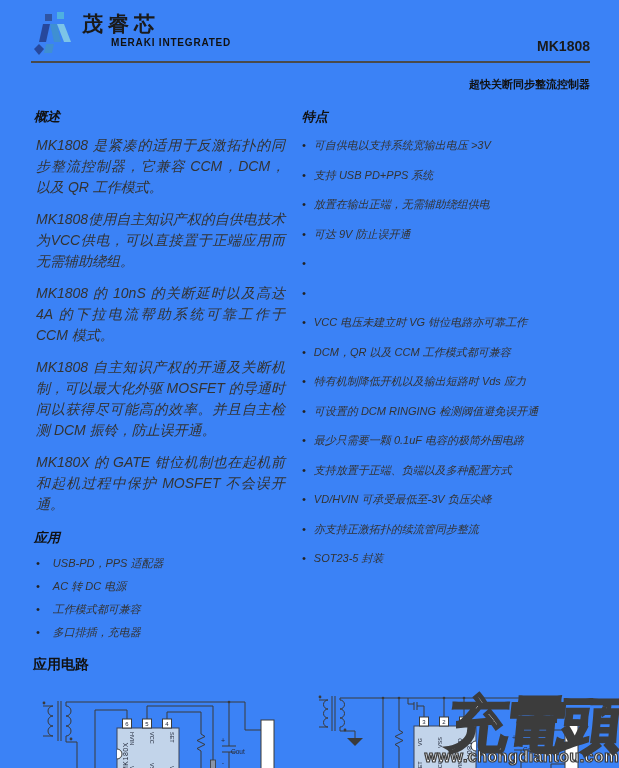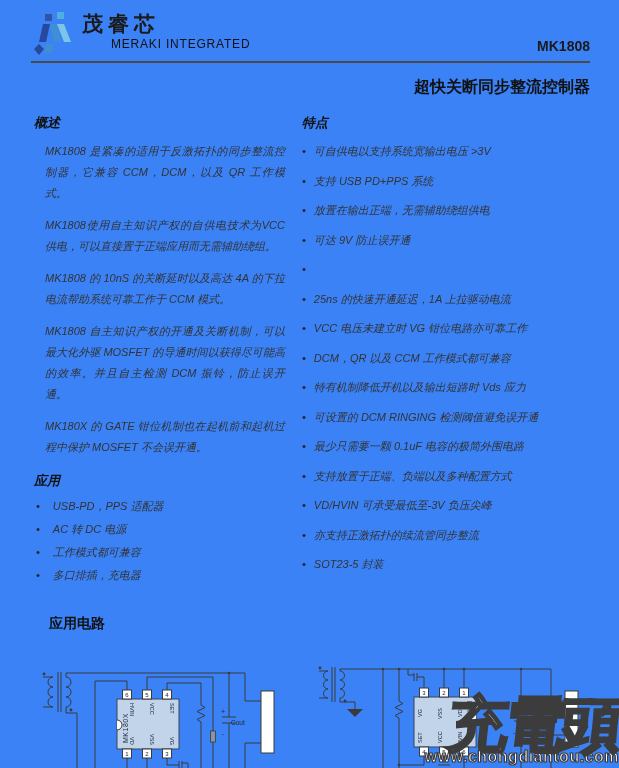--- a/index.html
+++ b/index.html
@@ -8,40 +8,40 @@
     width:619px;height:768px;
     background:#3b82f6;
     font-family:"Liberation Sans","DejaVu Sans",sans-serif;
     color:#222;
     overflow:hidden;
   }
   
   .hdr{display:flex;justify-content:space-between;align-items:flex-end;padding:12px 29px 0 33px;}
   .brand{display:flex;align-items:flex-start;gap:7px;}
   .brand-text .cn{font-size:21px;font-weight:bold;color:#1a1a1a;letter-spacing:5px;line-height:24px;}
-  .brand-text .en{font-size:12px;font-weight:normal;color:#111;letter-spacing:0.8px;margin-top:1px;padding-left:29px;}
+  .brand-text .en{font-size:10px;font-weight:bold;color:#111;letter-spacing:0.8px;margin-top:1px;padding-left:29px;}
   .part-number{font-size:14px;font-weight:bold;color:#1a1a1a;padding-bottom:2px;}
   .rule{margin:5px 29px 0 31px;border-top:2px solid #4a4a4a;}
-  .doc-title{margin:14px 29px 0 0;text-align:right;font-size:16px;font-weight:bold;color:#111;}
+  .doc-title{margin:14px 29px 0 0;text-align:right;font-size:11px;font-weight:bold;color:#111;}
   
   .columns{display:flex;gap:17px;padding:16px 28px 0 34px;font-style:italic;}
   .col-left{width:251px;flex:none;}
   .col-right{flex:1;min-width:0;}
   .sec-h{font-size:13px;font-weight:bold;color:#111;margin:0 0 9px 0;}
-  .col-left p{font-size:11px;line-height:21px;color:#333;margin:0 0 11px 11px;text-align:justify;}
+  .col-left p{font-size:14px;line-height:21px;color:#333;margin:0 0 11px 2px;text-align:justify;}
   ul.plain{list-style:none;margin:2px 0 0 0;padding:0;}
   ul.plain li{display:flex;align-items:flex-start;font-size:11px;color:#333;}
   .app-list li{margin:0 0 8px 0;line-height:15px;}
   .app-list .blt{margin:0 13px 0 2px;}
   .feat-list li{margin:0 0 13.5px 0;line-height:16px;}
   .feat-list .blt{margin:0 8px 0 0;}
   .blt{flex:none;font-size:11px;color:#222;}
   
   .circuits{padding:8px 10px 0 33px;}
-  .circuits .sec-h{font-size:14px;margin:16px;}
+  .circuits .sec-h{font-size:14px;margin:0;}
   .circuit-row{display:flex;align-items:flex-end;gap:6px;margin-top:4px;}
   figure{margin:0;}
   svg .wire{stroke:#3a3a3a;stroke-width:1;fill:none;}
   svg .comp{stroke:#3a3a3a;stroke-width:1;fill:#fff;}
   svg .chip{stroke:#39425a;stroke-width:1;fill:#c2d4ea;}
   svg .dot{fill:#3a3a3a;}
   svg text{fill:#22293a;font-family:"Liberation Sans","DejaVu Sans",sans-serif;}
   .pinnum{font-size:6px;text-anchor:middle;}
   .pinlbl{font-size:5.5px;}
   .chipname{font-size:7px;letter-spacing:0.5px;}
@@ -135,21 +135,20 @@
           </li>
         <li>
             <span class="blt">•</span>
             <span>可达 9V 防止误开通</span>
           </li>
         <li>
             <span class="blt">•</span>
           </li>
         <li>
             <span class="blt">•</span>
-            <span>25ns 的快速开通延迟，1A 上拉驱动电流</span>
           </li>
         <li>
             <span class="blt">•</span>
             <span>VCC 电压未建立时 VG 钳位电路亦可靠工作</span>
           </li>
         <li>
             <span class="blt">•</span>
             <span>DCM，QR 以及 CCM 工作模式都可兼容</span>
           </li>
         <li>

